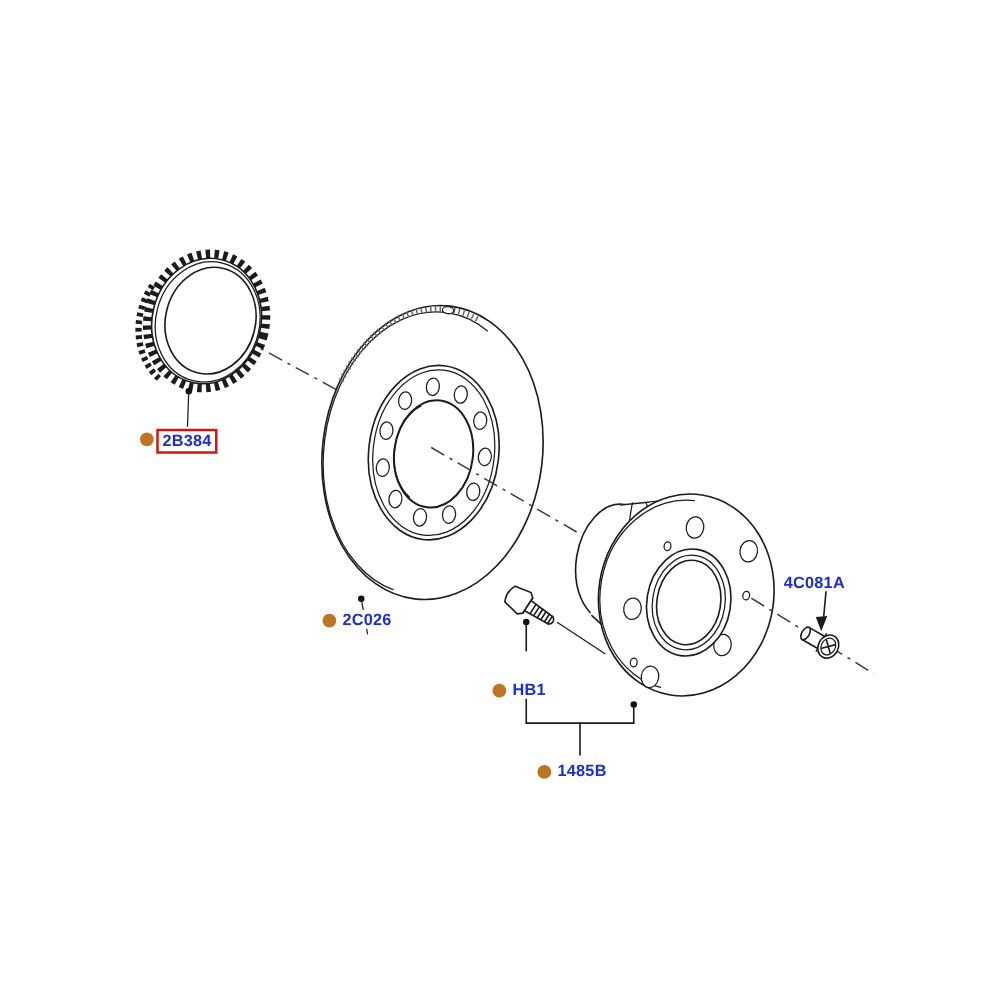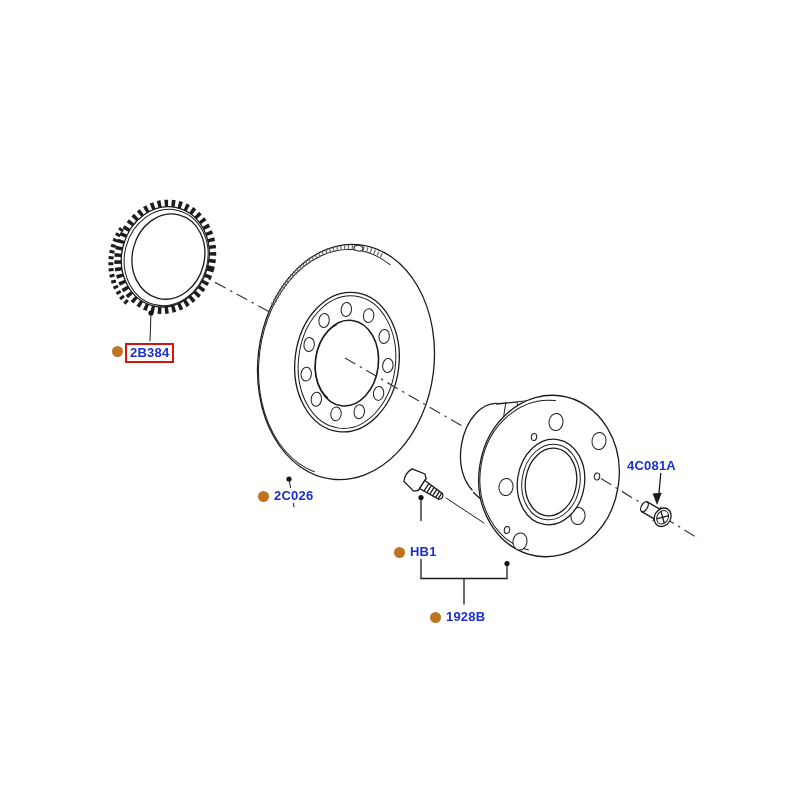--- a/index.html
+++ b/index.html
@@ -150,20 +150,20 @@
     <span class="txt">2C026</span>
   </div>
 
   <div class="lbl" style="left:394px;top:544px;">
     <span class="bullet"></span>
     <span class="txt">HB1</span>
   </div>
 
   <div class="lbl" style="left:430px;top:609px;">
     <span class="bullet"></span>
-    <span class="txt">1928B</span>
+    <span class="txt">1485B</span>
   </div>
 
   <div class="lbl" style="left:627px;top:458px;">
     <span>4C081A</span>
   </div>
 
 </div>
 
 </body></html>

